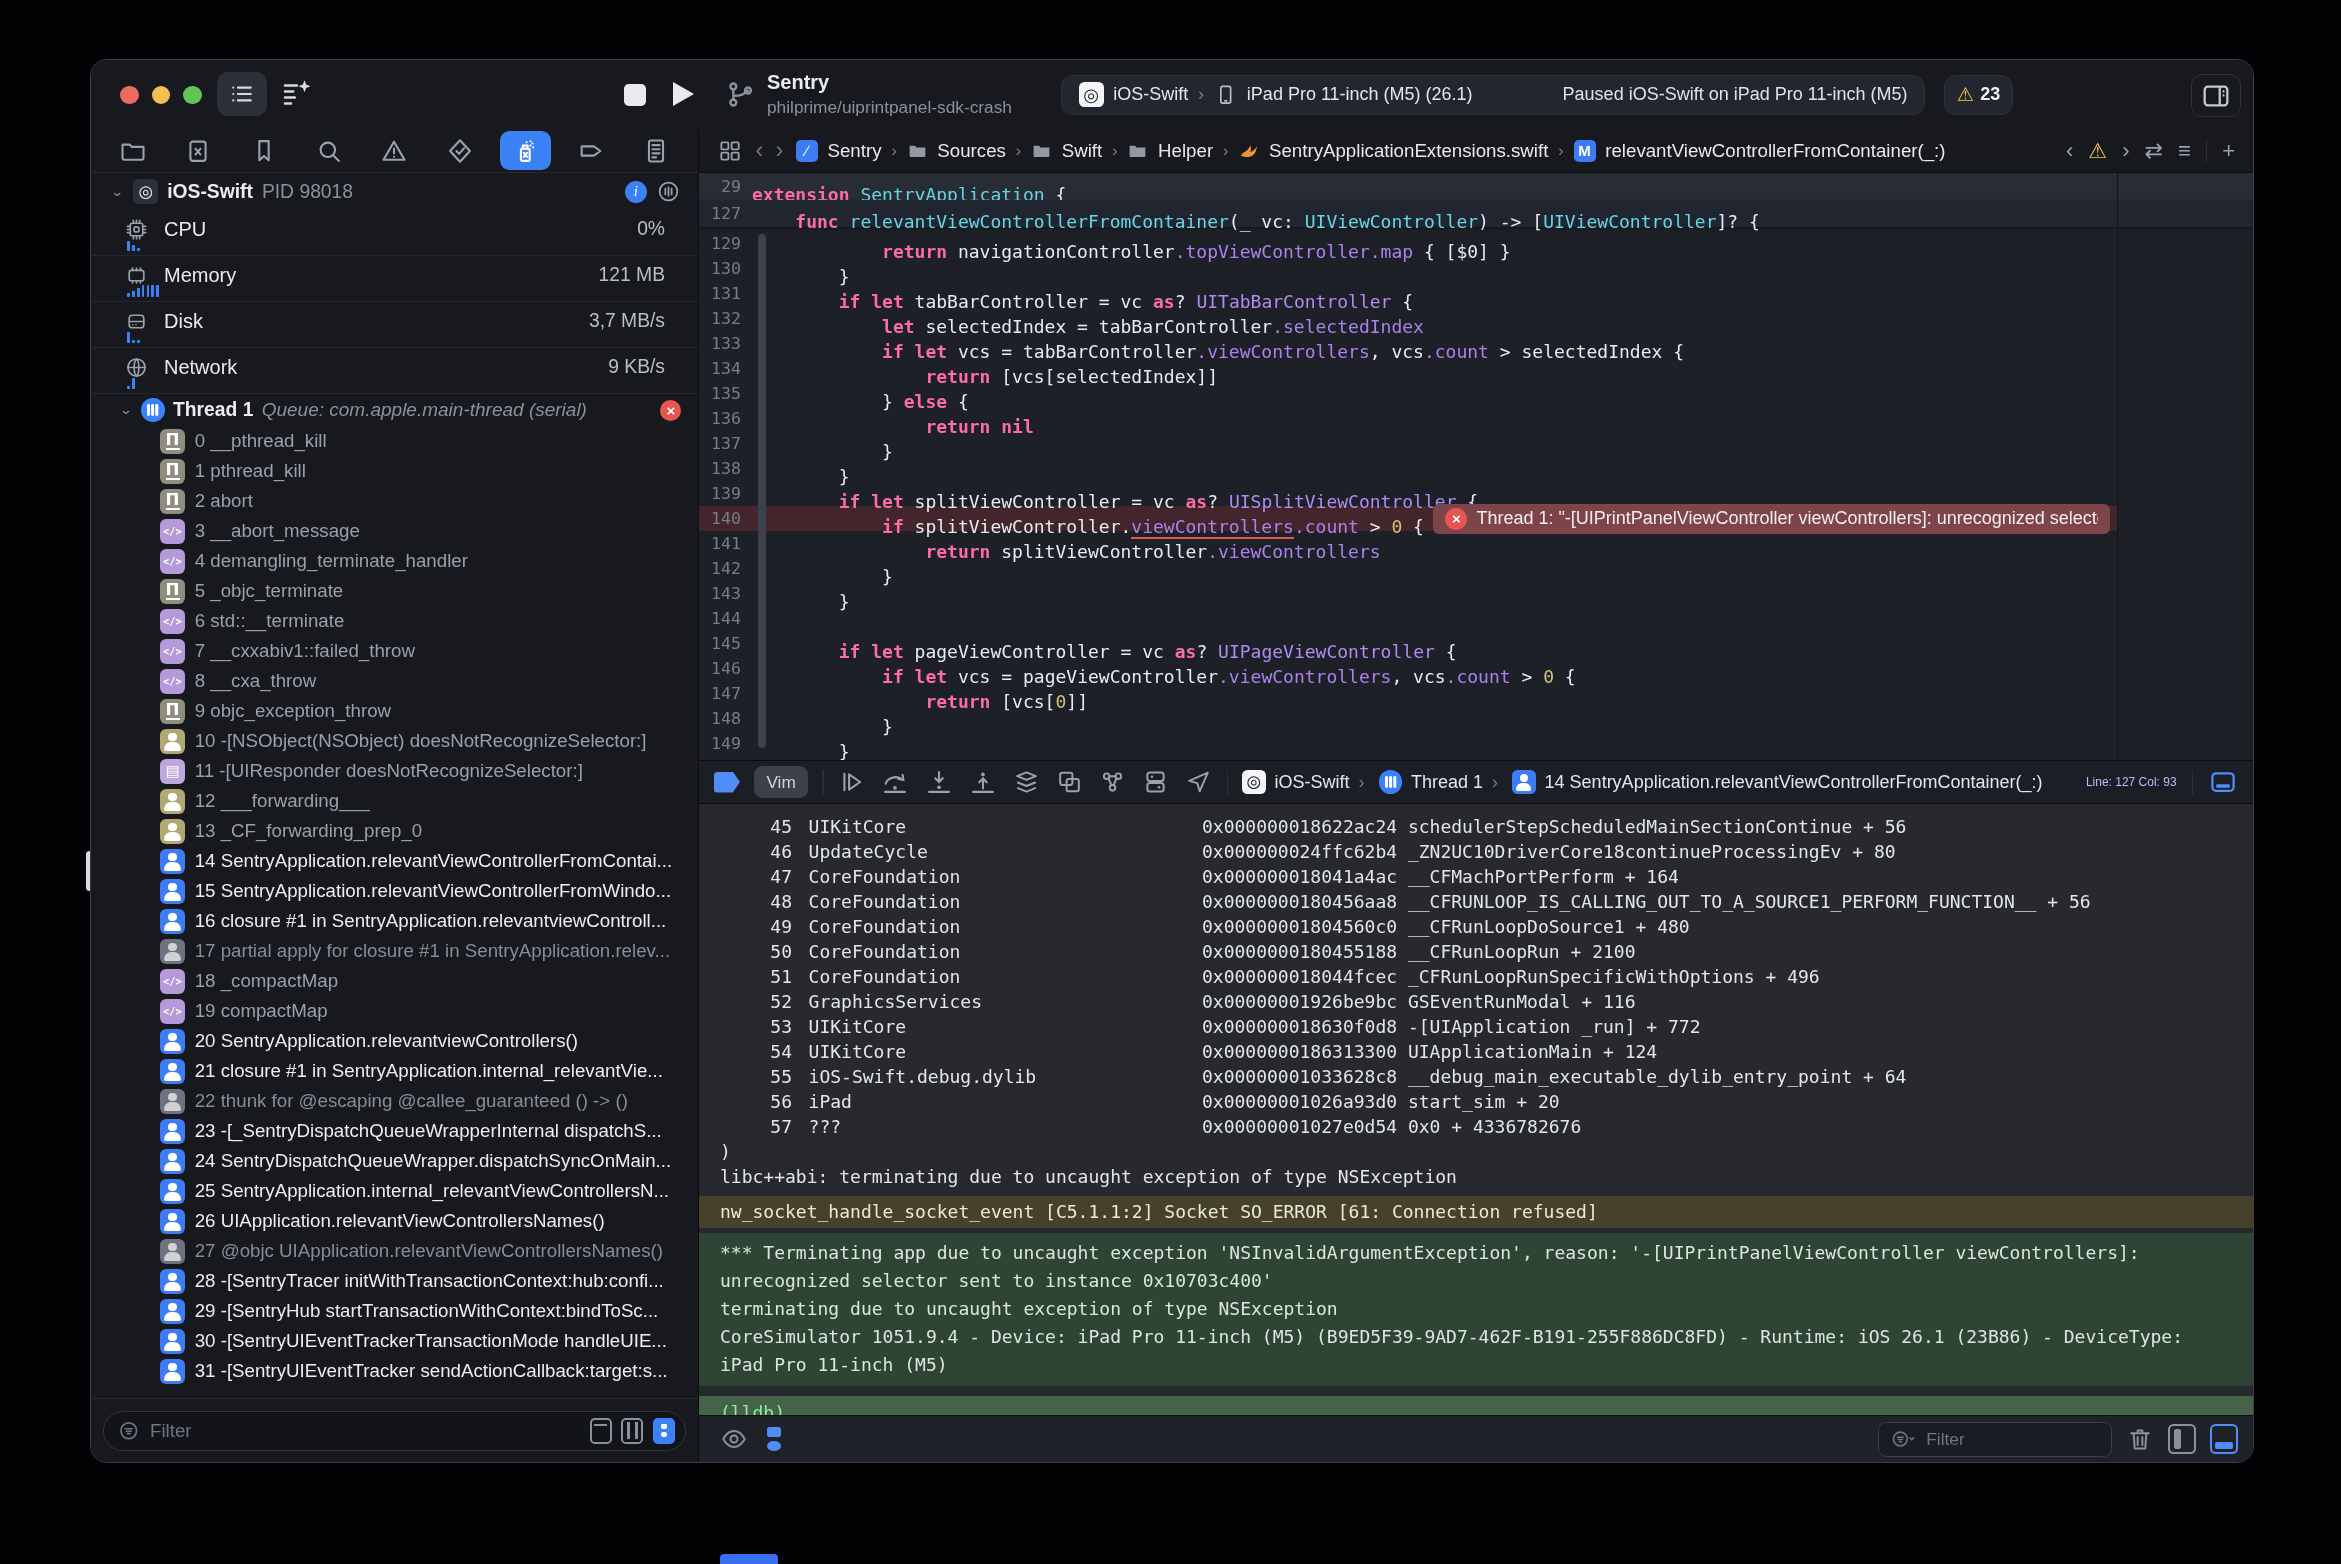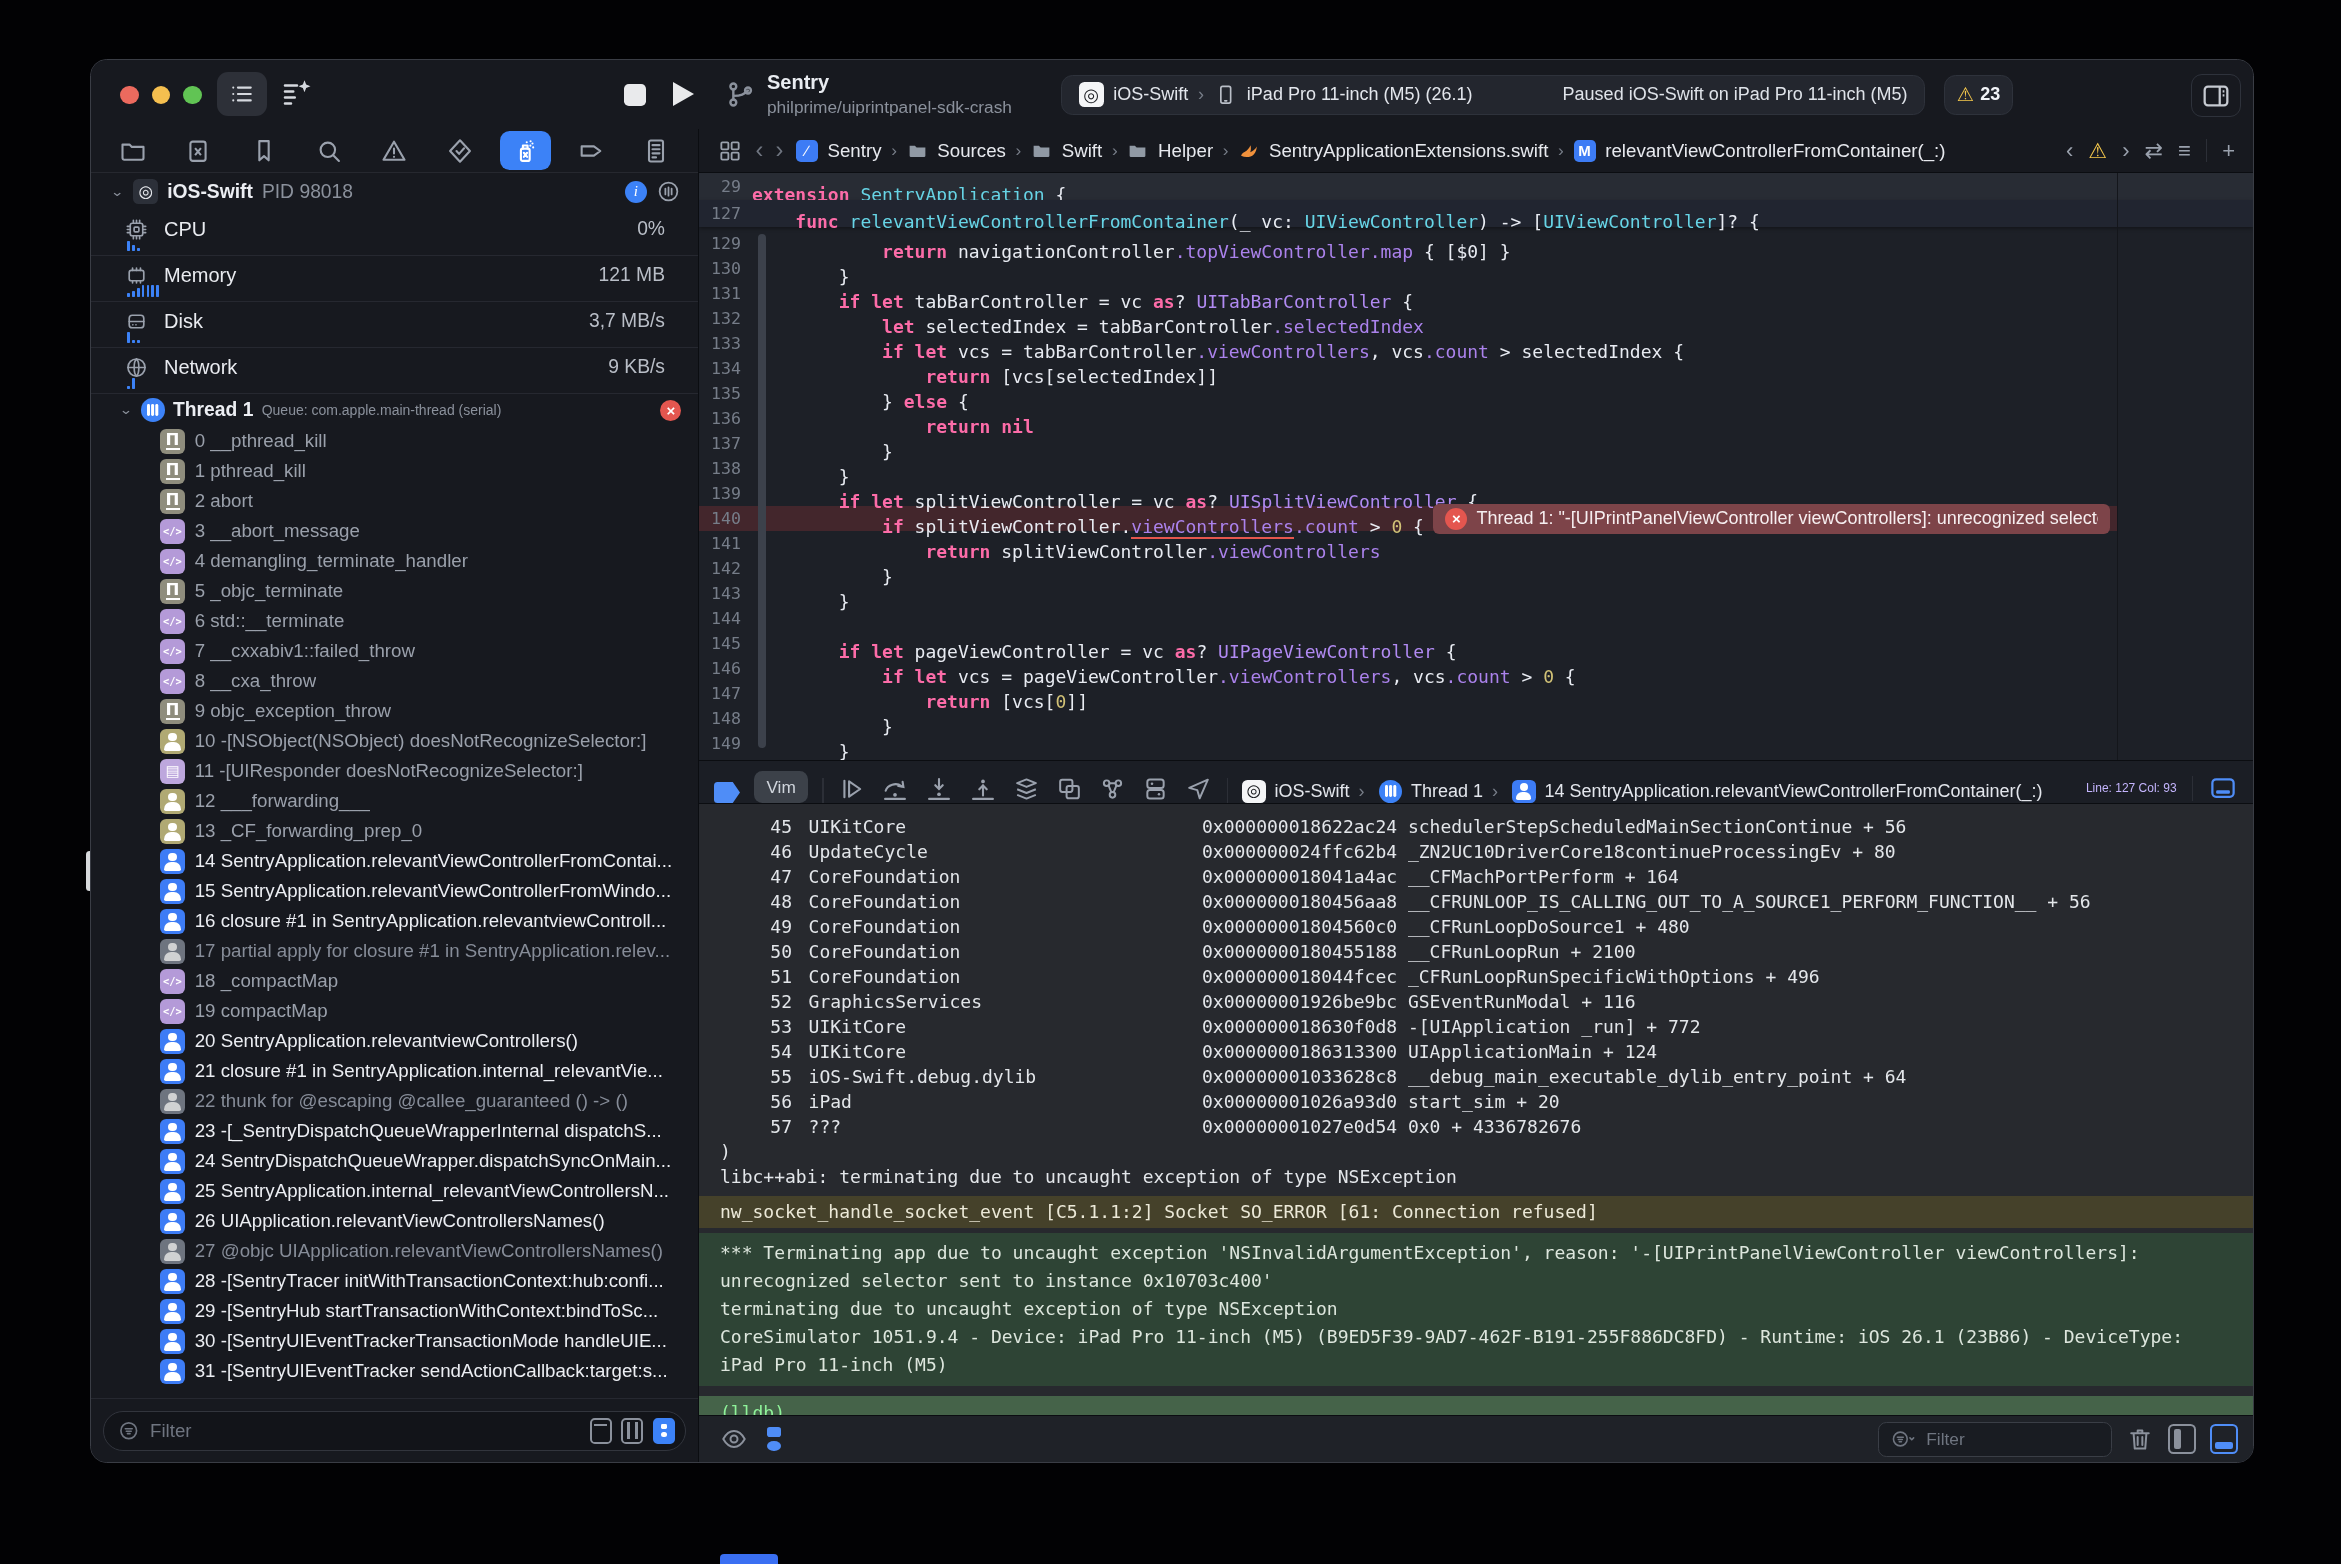--- a/index.html
+++ b/index.html
@@ -62,21 +62,21 @@
   .gauge-label { color:#e9ebf0; font-size:20px; }
   .gauge-value { margin-left:auto; color:#b9bec7; font-size:19.3px; }
   .spark { position:absolute; left:36px; bottom:4.1px; display:flex; align-items:flex-end; gap:2.1px; height:14px; }
   .spark span { width:2.8px; background:#3c82f7; border-radius:0.7px; }
 
   .thread-row { height:32px; flex:none; display:flex; align-items:center; gap:8.3px; padding:0 16.6px 0 28px; }
   .thread-chip { width:23.5px; height:23.5px; border-radius:50%; background:#3c82f7; position:relative; flex:none; }
   .thread-chip::before { content:""; position:absolute; left:6.2px; top:5.5px; width:2.8px; height:12.4px; background:#fff;
     border-radius:1.4px; box-shadow:4.1px 0 0 #fff, 8.3px 0 0 #fff; }
   .thread-name { color:#eceef3; font-size:19.3px; font-weight:bold; white-space:nowrap; }
-  .thread-queue { color:#8b919c; font-size:14px; white-space:nowrap; overflow:hidden; text-overflow:ellipsis; }
+  .thread-queue { color:#8b919c; font-size:19px; white-space:nowrap; overflow:hidden; text-overflow:ellipsis;font-style:italic; }
   .badge-x { margin-left:auto; flex:none; width:21px; height:21px; border-radius:50%; background:#e4564f; color:#fff;
     font-size:15px; font-weight:bold; display:flex; align-items:center; justify-content:center; }
 
   .frames { flex:1; min-height:0; overflow:hidden; }
   .frame-row { height:30px; display:flex; align-items:center; gap:9.7px; padding-left:69px; padding-right:14px; }
   .flabel { font-size:18.7px; white-space:nowrap; overflow:hidden; }
   .tone-gray .flabel{ color:#9aa0ab; } .tone-white .flabel{ color:#eceef3; } .tone-dim .flabel{ color:#868c98; }
   .ficon { position:relative; width:25px; height:25px; border-radius:6.2px; flex:none; }
   .ficon.bank{ background:#8f8d7d; } .ficon.code{ background:#b49ad8; } .ficon.people{ background:#b0a973; }
   .ficon.layers{ background:#bda7dd; } .ficon.person{ background:#3d7cf5; } .ficon.persondim{ background:#848b97; opacity:.8; }
@@ -141,21 +141,21 @@
   .error-row { background:#43262c; }
   .error-pill { margin-left:auto; margin-right:7px; height:30px; background:#7d4449; border-radius:6.2px;
     display:flex; align-items:center; gap:9px; padding:0 12.4px; flex:none; max-width:677px; overflow:hidden; }
   .error-pill .eicon { width:22px; height:22px; border-radius:50%; background:#e4564f; color:#fff; flex:none;
     display:flex; align-items:center; justify-content:center; font-size:15px; font-weight:bold; font-family:"Liberation Sans",sans-serif; }
   .error-pill .etext { color:#f6eef0; font-size:18px; font-family:"Liberation Sans", sans-serif; white-space:nowrap; overflow:hidden; }
   .editor-vdiv { position:absolute; left:1418px; top:0; bottom:0; width:1.4px; background:#14161b; z-index:3; }
 
   
   .debugbar { height:44px; flex:none; background:#1b1e25; border-top:0.7px solid #0b0d11; border-bottom:0.7px solid #0b0d11;
-    display:flex; align-items:flex-end; gap:14px; padding:0 15px; }
+    display:flex; align-items:center; gap:14px; padding:0 15px; }
   .bp-fill { width:26px; height:21px; background:#4f8df7; border-radius:3.5px;
     clip-path:polygon(0 0,72% 0,100% 50%,72% 100%,0 100%); flex:none; }
   .vim-pill { background:#3c4149; color:#d0d5dc; font-size:17.3px; padding:5.5px 12.4px; border-radius:8.3px; }
   .db-div { width:1.4px; height:25px; background:#2c2f37; flex:none; }
   .db-ico { display:flex; align-items:center; justify-content:center; flex:none; }
   .db-crumb { display:flex; align-items:center; gap:9px; min-width:0; }
   .db-crumb .t { color:#e3e6ec; font-size:18px; white-space:nowrap; }
   .db-appicon { width:23.5px; height:23.5px; border-radius:5.5px; background:#f4f5f7; color:#16181d; font-size:16.6px;
     display:flex; align-items:center; justify-content:center; flex:none; }
   .db-thread { width:23.5px; height:23.5px; border-radius:50%; background:#3c82f7; position:relative; flex:none; }

